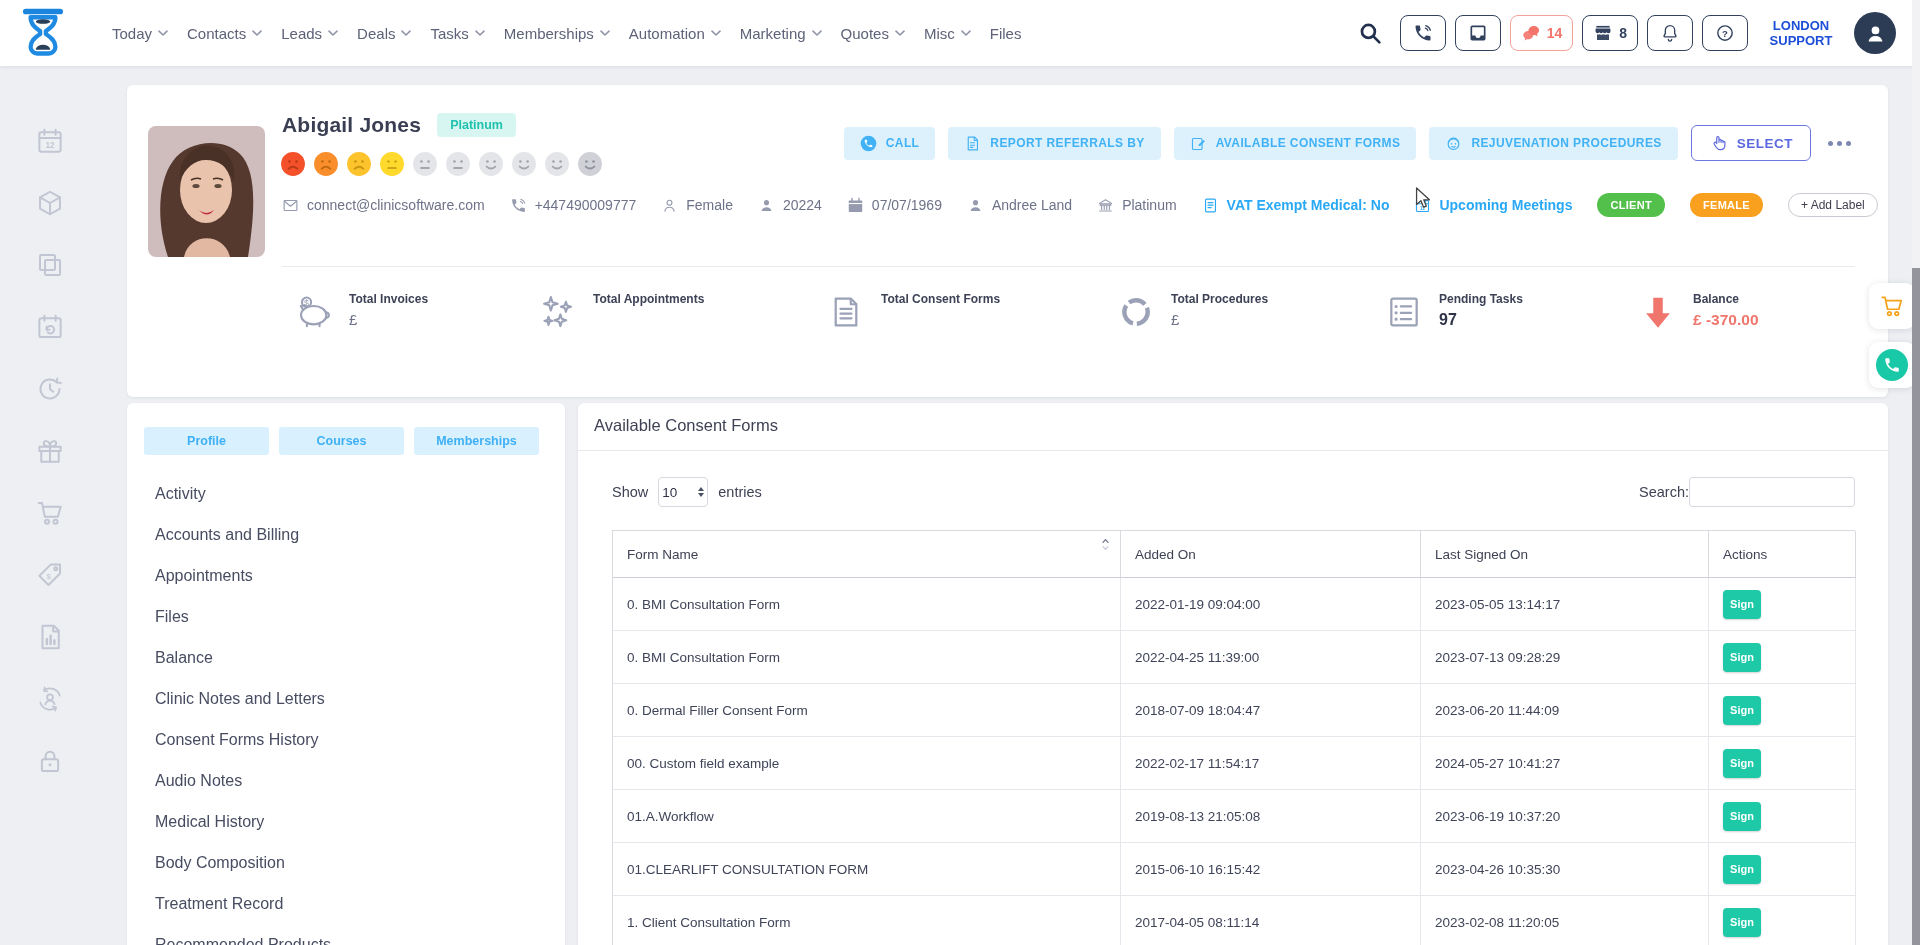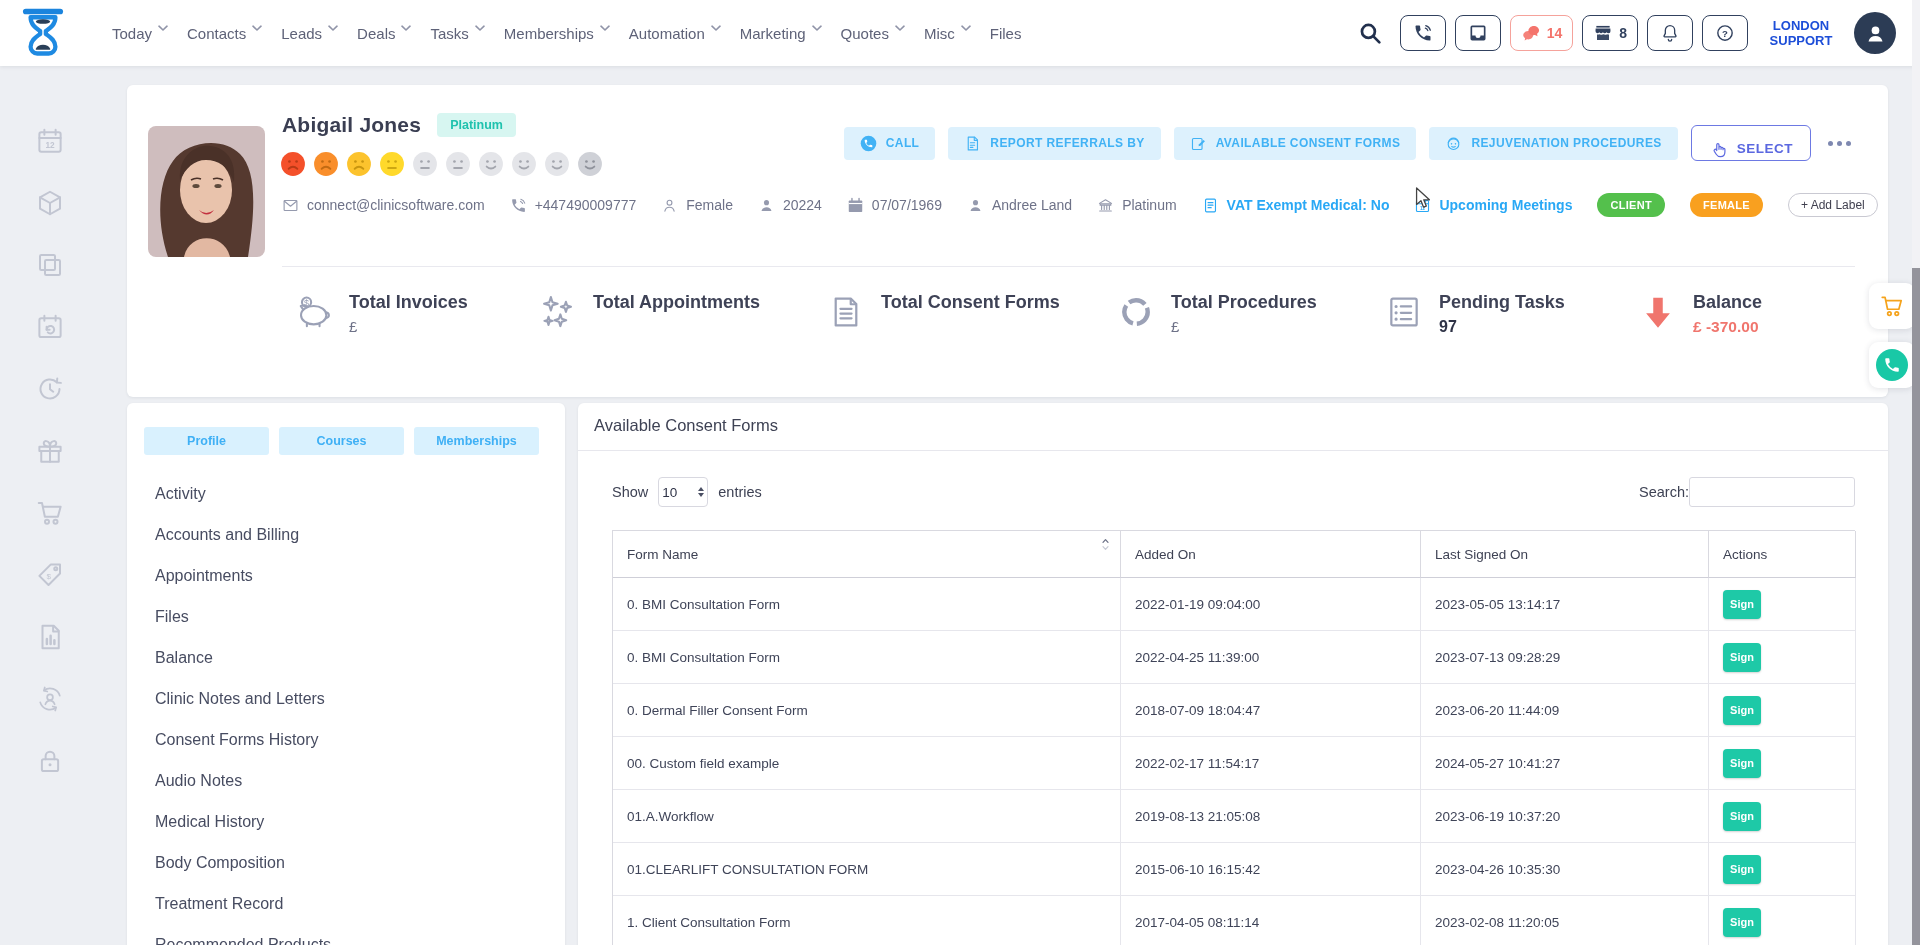--- a/index.html
+++ b/index.html
@@ -6,21 +6,21 @@
   html,body{background:#edeff3}
   body{font-family:"Liberation Sans",sans-serif;-webkit-font-smoothing:antialiased}
   .page{position:relative;width:1920px;height:945px;overflow:hidden;background:#edeff3}
   .ic{display:inline-flex}
   .ic svg{width:100%;height:100%;display:block}
 
   
   .navbar{position:absolute;left:0;top:0;width:1920px;height:66px;background:#fff;box-shadow:0 1px 4px rgba(35,40,60,.09);z-index:20}
   .logo{position:absolute;left:22px;top:7px;width:42px;height:51px}
   .nav-menu{position:absolute;left:112px;top:0;height:66px;display:flex;align-items:center;gap:19px}
-  .nav-item{display:flex;align-items:flex-start;gap:6px;font-size:15px;color:#5e6278;cursor:pointer;white-space:nowrap}
+  .nav-item{display:flex;align-items:center;gap:6px;font-size:15px;color:#5e6278;cursor:pointer;white-space:nowrap}
   .chev{width:10px;height:7px;color:#9094a8}
   .nav-right{position:absolute;right:24px;top:0;height:66px;display:flex;align-items:center;gap:9px}
   .search-btn{width:25px;height:25px;color:#22304d;margin-right:8px;cursor:pointer}
   .icon-btn{height:36px;min-width:46px;padding:0 10px;border:1.5px solid #31415e;border-radius:8px;display:flex;align-items:center;justify-content:center;gap:6px;background:#fff;color:#31415e;font-size:14px;font-weight:bold;cursor:pointer}
   .icon-btn .ic{width:20px;height:20px}
   .icon-btn.chat{border-color:#f5a29b;color:#f4746c}
   .icon-btn.chat .cnt{color:#f4746c}
   .support{width:78px;text-align:center;font-size:13px;font-weight:bold;color:#1d4ed8;line-height:1.18;margin:16px 5px}
   .avatar{width:42px;height:42px;border-radius:50%;background:#2c3c55;display:flex;align-items:center;justify-content:center;color:#fff;cursor:pointer}
   .avatar .ic{width:25px;height:25px}
@@ -41,29 +41,29 @@
   .contact-row{position:absolute;left:155px;top:108px;display:flex;align-items:center;gap:25px;white-space:nowrap}
   .ci{display:flex;align-items:center;gap:8px;font-size:14px;color:#6e7288}
   .ci .ic{width:17px;height:17px;color:#959aae}
   .ci.link{color:#29a8f5;font-weight:600}
   .ci.link .ic{color:#29a8f5}
   .pill{height:24px;padding:0 13px;border-radius:13px;color:#fff;font-size:11px;font-weight:bold;display:flex;align-items:center;letter-spacing:.3px}
   .add-label{height:24px;padding:0 12px;border-radius:13px;border:1px solid #c9c9d2;background:#fff;font-size:12px;color:#3f3f4e;display:flex;align-items:center;cursor:pointer}
   .actions{position:absolute;right:33px;top:40px;display:flex;align-items:center;gap:13px}
   .act-btn{height:33px;padding:0 16px;background:#ddf1fd;border-radius:4px;color:#41b2f5;font-size:12px;font-weight:bold;letter-spacing:.4px;display:flex;align-items:center;gap:9px;cursor:pointer;white-space:nowrap}
   .act-btn .ic{width:17px;height:17px}
-  .select-btn{height:36px;padding:15px 17px;background:#fff;border:1.5px solid #6d79e3;border-radius:6px;color:#5b68e0;font-size:13.5px;font-weight:bold;letter-spacing:.5px;display:flex;align-items:flex-start;gap:9px;cursor:pointer}
+  .select-btn{height:36px;padding:15px 17px;background:#fff;border:1.5px solid #6d79e3;border-radius:6px;color:#5b68e0;font-size:13.5px;font-weight:bold;letter-spacing:.5px;display:flex;align-items:center;gap:9px;cursor:pointer}
   .select-btn .ic{width:19px;height:19px}
   .dots{display:flex;gap:4px;cursor:pointer;padding:4px}
   .dots i{width:5px;height:5px;border-radius:50%;background:#7e88b0}
   .pdivider{position:absolute;left:155px;right:33px;top:181px;height:1px;background:#e9e9ef}
   .stat{position:absolute;top:207px;display:flex;align-items:flex-start;gap:16px}
   .stat .ic{width:38px;height:38px;color:#9ba1b6;margin-top:1px}
   .stat.red .ic{color:#f0756d}
-  .stat-label{font-size:18px;font-weight:600;color:#3e4256}
+  .stat-label{font-size:12px;font-weight:600;color:#3e4256}
   .stat-value{font-size:15px;color:#6e7288;margin-top:5px;min-height:18px}
   .stat-value.big{color:#2f3347;font-weight:bold;font-size:16px}
   .stat-value.red{color:#f0756d;font-weight:bold;font-size:15.5px}
   .stat:nth-of-type(1){left:168px}.stat:nth-of-type(2){left:412px}.stat:nth-of-type(3){left:700px}
   .stat:nth-of-type(4){left:990px}.stat:nth-of-type(5){left:1258px}.stat:nth-of-type(6){left:1512px}
 
   
   .left-card{left:127px;top:403px;width:438px;height:560px}
   .tabs{position:absolute;left:17px;top:24px;display:flex;gap:10px}
   .tab{width:125px;height:28px;background:#d9f1fe;color:#3fb0f5;font-size:12.5px;font-weight:600;display:flex;align-items:center;justify-content:center;border-radius:3px;cursor:pointer}

